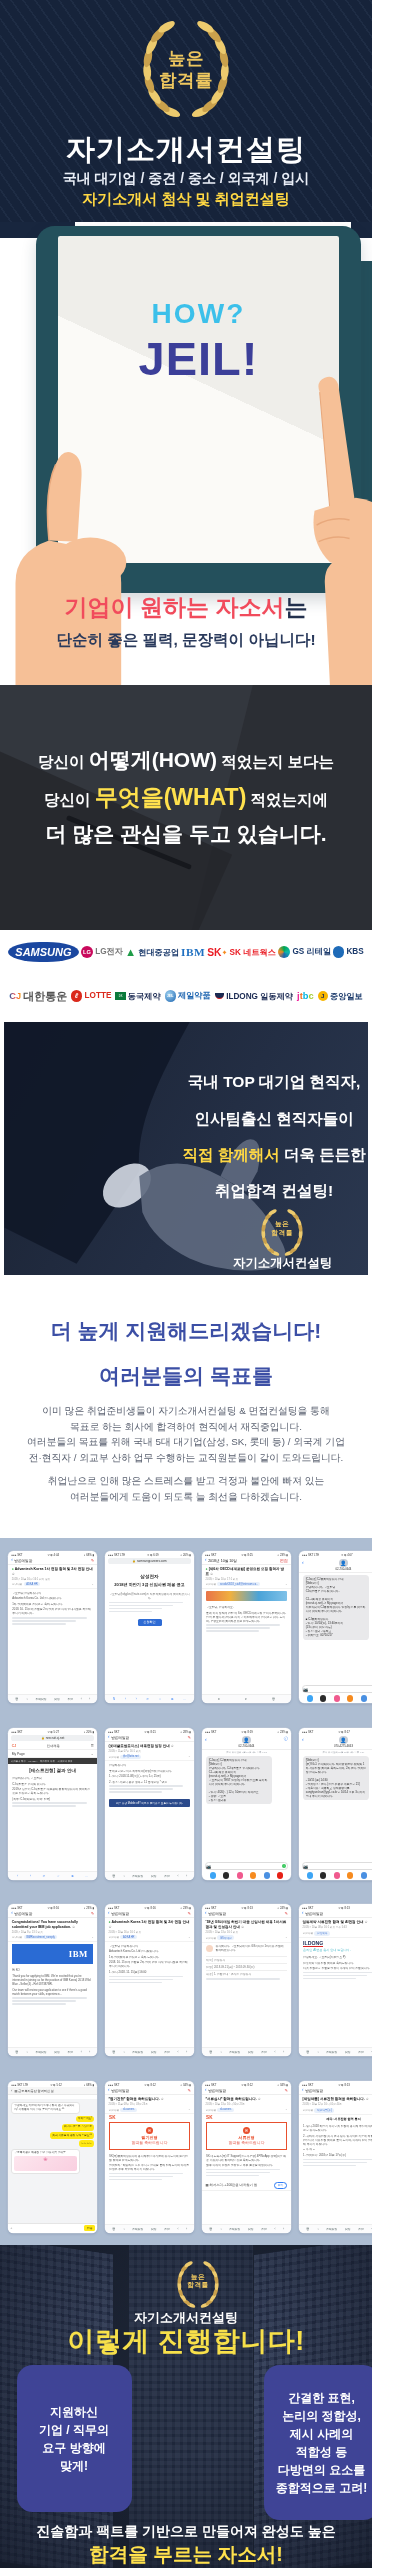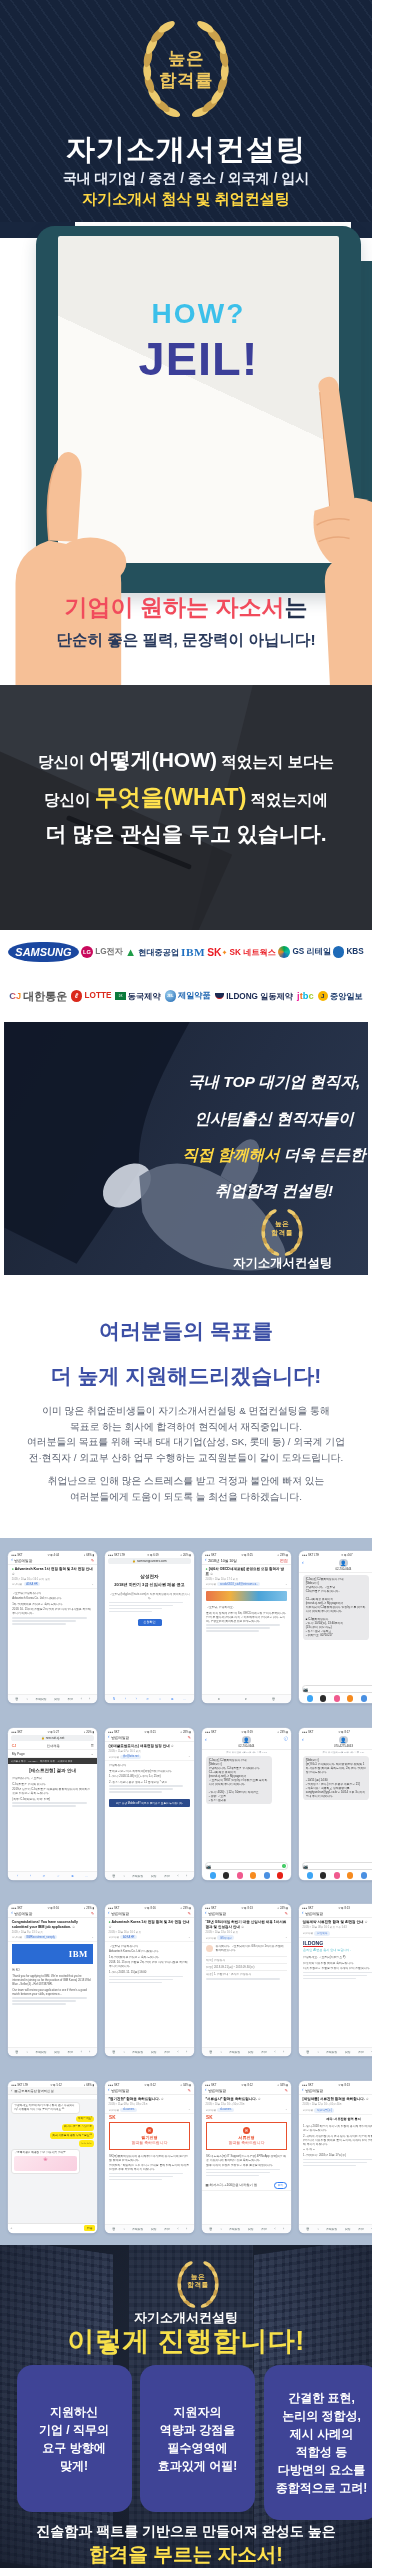--- a/index.html
+++ b/index.html
@@ -48,21 +48,21 @@
 
   
   #logos{top:930px;height:88px;background:#fff;}
   .logo-row{display:flex;justify-content:space-around;align-items:center;height:44px;padding:0 7.2px;}
   .logo-item{display:flex;align-items:center;gap:2.1px;white-space:nowrap;}
   .lg-mark{display:inline-flex;align-items:center;justify-content:center;}
 
   
   #handshake{top:1018px;height:281px;background:#fff;}
   #hs-photo{position:absolute;left:4.1px;right:4.1px;top:4.1px;height:253px;background:linear-gradient(120deg,#1a2232 0%,#232e44 55%,#2b3850 100%);overflow:hidden;}
-  .hs-line{position:absolute;left:149px;width:242px;text-align:center;color:#fff;font-size:15.5px;font-weight:bold;font-style:italic;}
+  .hs-line{position:absolute;left:149px;width:242px;text-align:center;color:#fff;font-size:15.5px;font-weight:bold;}
   .hs-line .yellow{color:#ffd843;}
   #hs-badge{position:absolute;left:247px;top:184px;width:62px;height:52px;}
   #hs-badge .btxt.t1{top:14.4px;font-size:6.7px;}
   #hs-badge .btxt.t2{top:23px;font-size:6.7px;}
   #hs-brand{position:absolute;left:196px;top:233px;width:165px;text-align:center;color:#fff;font-size:12.4px;font-weight:bold;}
 
   
   #goal{top:1298px;height:240px;background:#fff;text-align:center;}
   .goal-title{font-size:21px;font-weight:bold;color:#3c4fa5;line-height:1.25;}
   #goal .goal-title{margin-top:19.6px;}
@@ -326,22 +326,22 @@
             <ellipse cx="68" cy="11.8948822334847" rx="3.6" ry="8.6" fill="#ecca6e" transform="rotate(-60 68 11.8948822334847)"></ellipse>
           </svg>
         <div class="btxt t1">높은</div>
         <div class="btxt t2">합격률</div>
       </div>
       <div id="hs-brand">자기소개서컨설팅</div>
     </div>
   </div>
 
   <div class="sec" id="goal">
+    <div class="goal-title">더 높게 지원해드리겠습니다!</div>
     <div class="goal-title">여러분들의 목표를</div>
-    <div class="goal-title">더 높게 지원해드리겠습니다!</div>
     <div id="goal-body">
         <p>이미 많은 취업준비생들이 자기소개서컨설팅 &amp; 면접컨설팅을 통해</p>
         <p>목표로 하는 회사에 합격하여 현직에서 재직중입니다.</p>
         <p>여러분들의 목표를 위해 국내 5대 대기업(삼성, SK, 롯데 등) / 외국계 기업</p>
         <p>전·현직자 / 외교부 산하 업무 수행하는 교직원분들이 같이 도와드립니다.</p>
         <p class="gap"></p>
         <p>취업난으로 인해 많은 스트레스를 받고 걱정과 불안에 빠져 있는</p>
         <p>여러분들에게 도움이 되도록 늘 최선을 다하겠습니다.</p>
       </div>
   </div>
@@ -948,24 +948,20 @@
         </svg>
       <div class="btxt t1">높은</div>
       <div class="btxt t2">합격률</div>
     </div>
     <div id="pr-brand">자기소개서컨설팅</div>
     <div id="pr-title">이렇게 진행합니다!</div>
     <div class="pr-card" style="left: 16.5px; white-space: pre-line;" id="prc0">지원하신
 기업 / 직무의
 요구 방향에
 맞게!</div>
-    <div class="pr-card" style="left: 140px; white-space: pre-line;" id="prc1">지원자의
-역량과 강점을
-필수영역에
-효과있게 어필!</div>
     <div class="pr-card" style="left: 264px; height: 155px; top: 120px; white-space: pre-line;" id="prc2">간결한 표현,
 논리의 정합성,
 제시 사례의
 적합성 등
 다방면의 요소를
 종합적으로 고려!</div>
     <div id="pr-close1">진솔함과 팩트를 기반으로 만들어져 완성도 높은</div>
     <div id="pr-close2">합격을 부르는 자소서!</div>
   </div>
 

